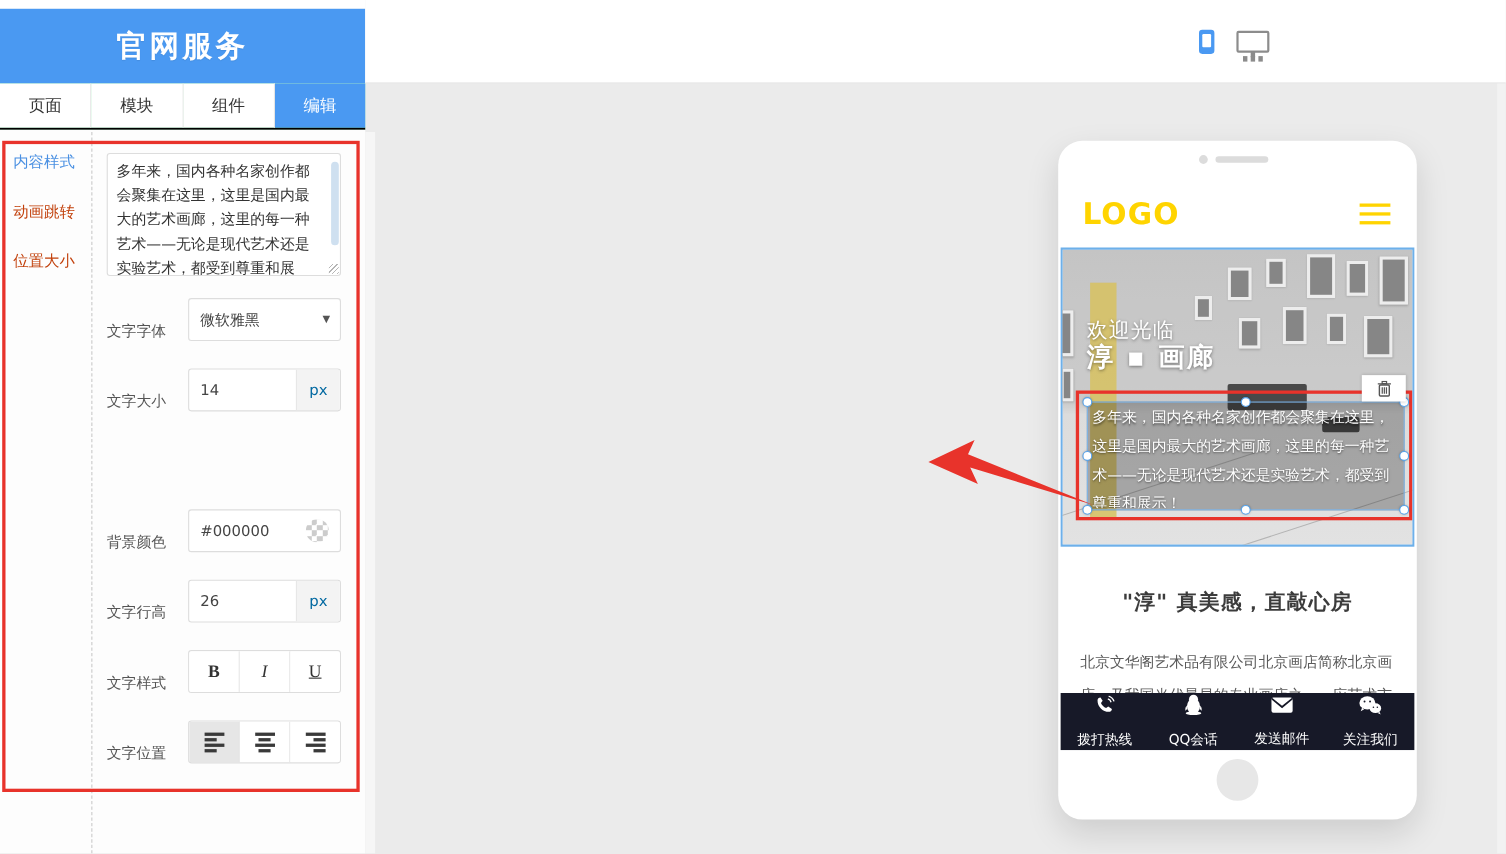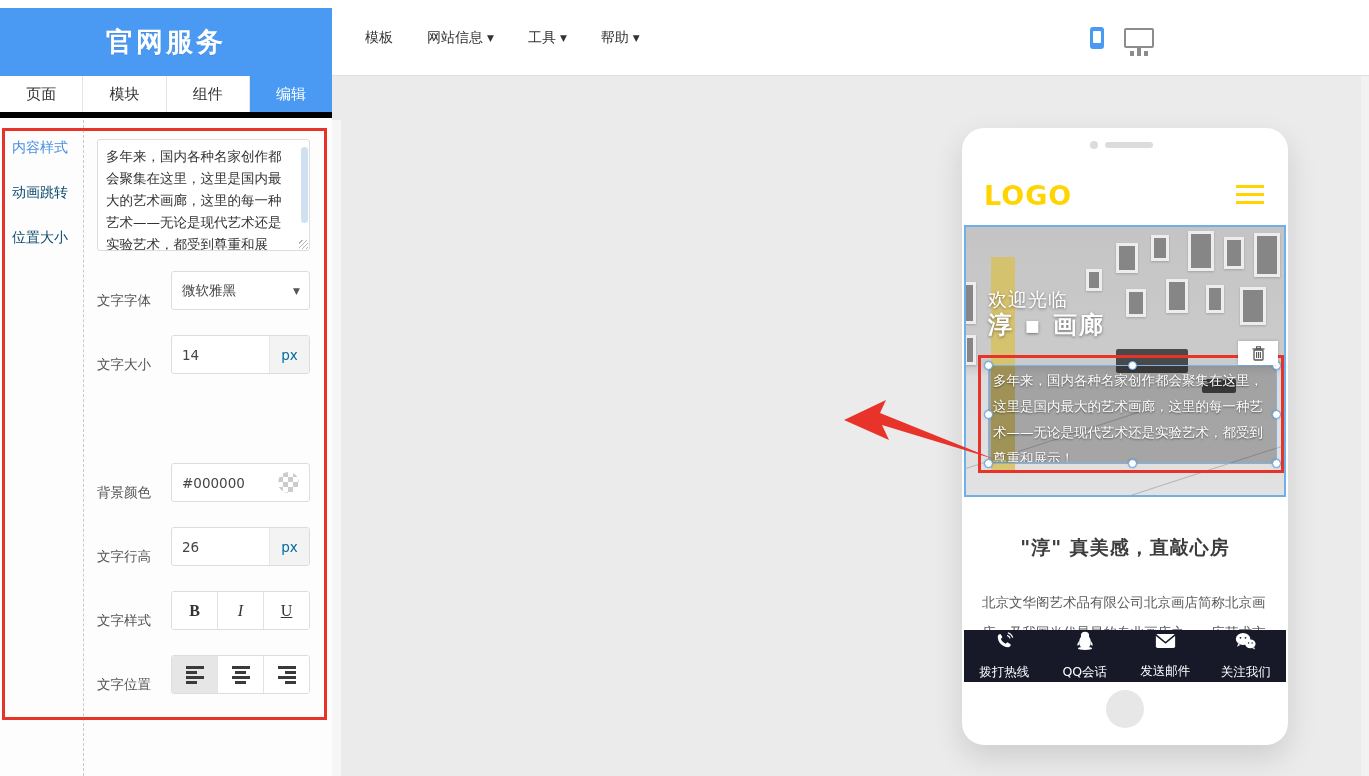--- a/index.html
+++ b/index.html
@@ -15,32 +15,32 @@
   .nav-items { display:flex; gap:34px; padding-left:33px; }
   .nav-item { font-size:14px; color:#333; cursor:pointer; white-space:nowrap; }
   .caret { display:inline-block; margin-left:4px; font-size:9px; color:#333; transform:translateY(-1px); }
   .device-toggle { position:absolute; right:215px; top:0; height:76px; display:flex; align-items:center; gap:20px; }
   .phone-ico { width:14px; height:22px; border:2px solid #4a99f2; border-radius:3px; position:relative; background:#4a99f2; }
   .phone-ico::before { content:""; position:absolute; left:1px; right:1px; top:2px; bottom:4px; background:#fff; border-radius:1px; }
   .monitor-ico { width:30px; height:20px; border:2px solid #8c8c8c; border-radius:2px; position:relative; background:#fff; }
   .monitor-ico::after { content:""; position:absolute; left:50%; transform:translateX(-50%); bottom:-6px; width:4px; height:5px; background:#8c8c8c; box-shadow:-7px 4px 0 0 #8c8c8c, 7px 4px 0 0 #8c8c8c, 0 4px 0 0 #8c8c8c; }
 
   
-  .side-tabs { position:absolute; left:0; top:76px; width:332px; height:42px; display:flex; background:#86efac; border-bottom:6px solid #000000; }
+  .side-tabs { position:absolute; left:0; top:76px; width:332px; height:42px; display:flex; background:#86efac; border-bottom:2px solid #000000; }
   .side-tab { flex:1; display:flex; align-items:center; justify-content:center; font-size:15px; color:#333; border-right:1px solid #e5e5e5; cursor:pointer; background:#fff; }
   .side-tab:last-child { border-right:none; }
   .side-tab.active { background:#4a99f2; color:#fff; }
 
   
   .left-panel { position:absolute; left:0; top:118px; width:332px; bottom:0; background:#fdfdfd; }
   .panel-scroll { position:absolute; left:332px; top:120px; width:9px; bottom:0; background:#f6f6f6; }
   .right-scroll { position:absolute; right:0; top:76px; width:8px; bottom:0; background:#f2f2f2; }
   .red-frame { position:absolute; left:2px; top:10px; width:325px; height:592px; border:3px solid #e8332b; pointer-events:none; z-index:5; }
   .dash-sep { position:absolute; left:83px; top:2px; bottom:0; border-left:1px dashed #c9c9c9; }
-  .section-item { position:absolute; left:12px; font-size:14px; color:#0c4a6e; cursor:pointer; }
+  .section-item { position:absolute; left:12px; font-size:14px; color:#c2410c; cursor:pointer; }
   .section-item.active { color:#4a90e2; }
 
   .content-textarea { position:absolute; left:97px; top:21px; width:213px; height:112px; border:1px solid #ddd; border-radius:3px; background:#fff; font-family:inherit; font-size:13.5px; line-height:22px; color:#333; padding:5px 16px 5px 8px; resize:none; overflow:hidden; }
   .ta-thumb { position:absolute; left:301px; top:29px; width:7px; height:76px; background:#cfe0f0; border-radius:4px; }
   .ta-resize { position:absolute; left:299px; top:122px; width:9px; height:9px; background:repeating-linear-gradient(135deg,transparent 0 2px,#b5b5b5 2px 3px); }
 
   .field-row { position:absolute; left:97px; width:213px; height:39px; display:flex; align-items:flex-end; }
   .field-label { width:74px; font-size:13.5px; color:#555; flex:none; }
   .ctrl { position:relative; width:139px; height:39px; border:1px solid #ddd; border-radius:3px; background:#fff; display:flex; align-items:center; font-size:13.5px; color:#444; }
   .ctrl.select { padding:0 22px 0 10px; cursor:pointer; }
@@ -108,26 +108,20 @@
 </head>
 <body>
 
 <div class="app">
 
   <div class="top-strip"></div>
   <div class="brand">
     <span>官网服务</span>
   </div>
   <div class="topbar">
-    <div class="nav-items">
-      <span class="nav-item"><span>模板</span></span>
-      <span class="nav-item"><span>网站信息</span><span class="caret">▼</span></span>
-      <span class="nav-item"><span>工具</span><span class="caret">▼</span></span>
-      <span class="nav-item"><span>帮助</span><span class="caret">▼</span></span>
-    </div>
     <div class="device-toggle">
       <span class="phone-ico"></span>
       <span class="monitor-ico"></span>
     </div>
   </div>
 
   <div class="side-tabs">
     <div class="side-tab">页面</div>
     <div class="side-tab">模块</div>
     <div class="side-tab">组件</div>

